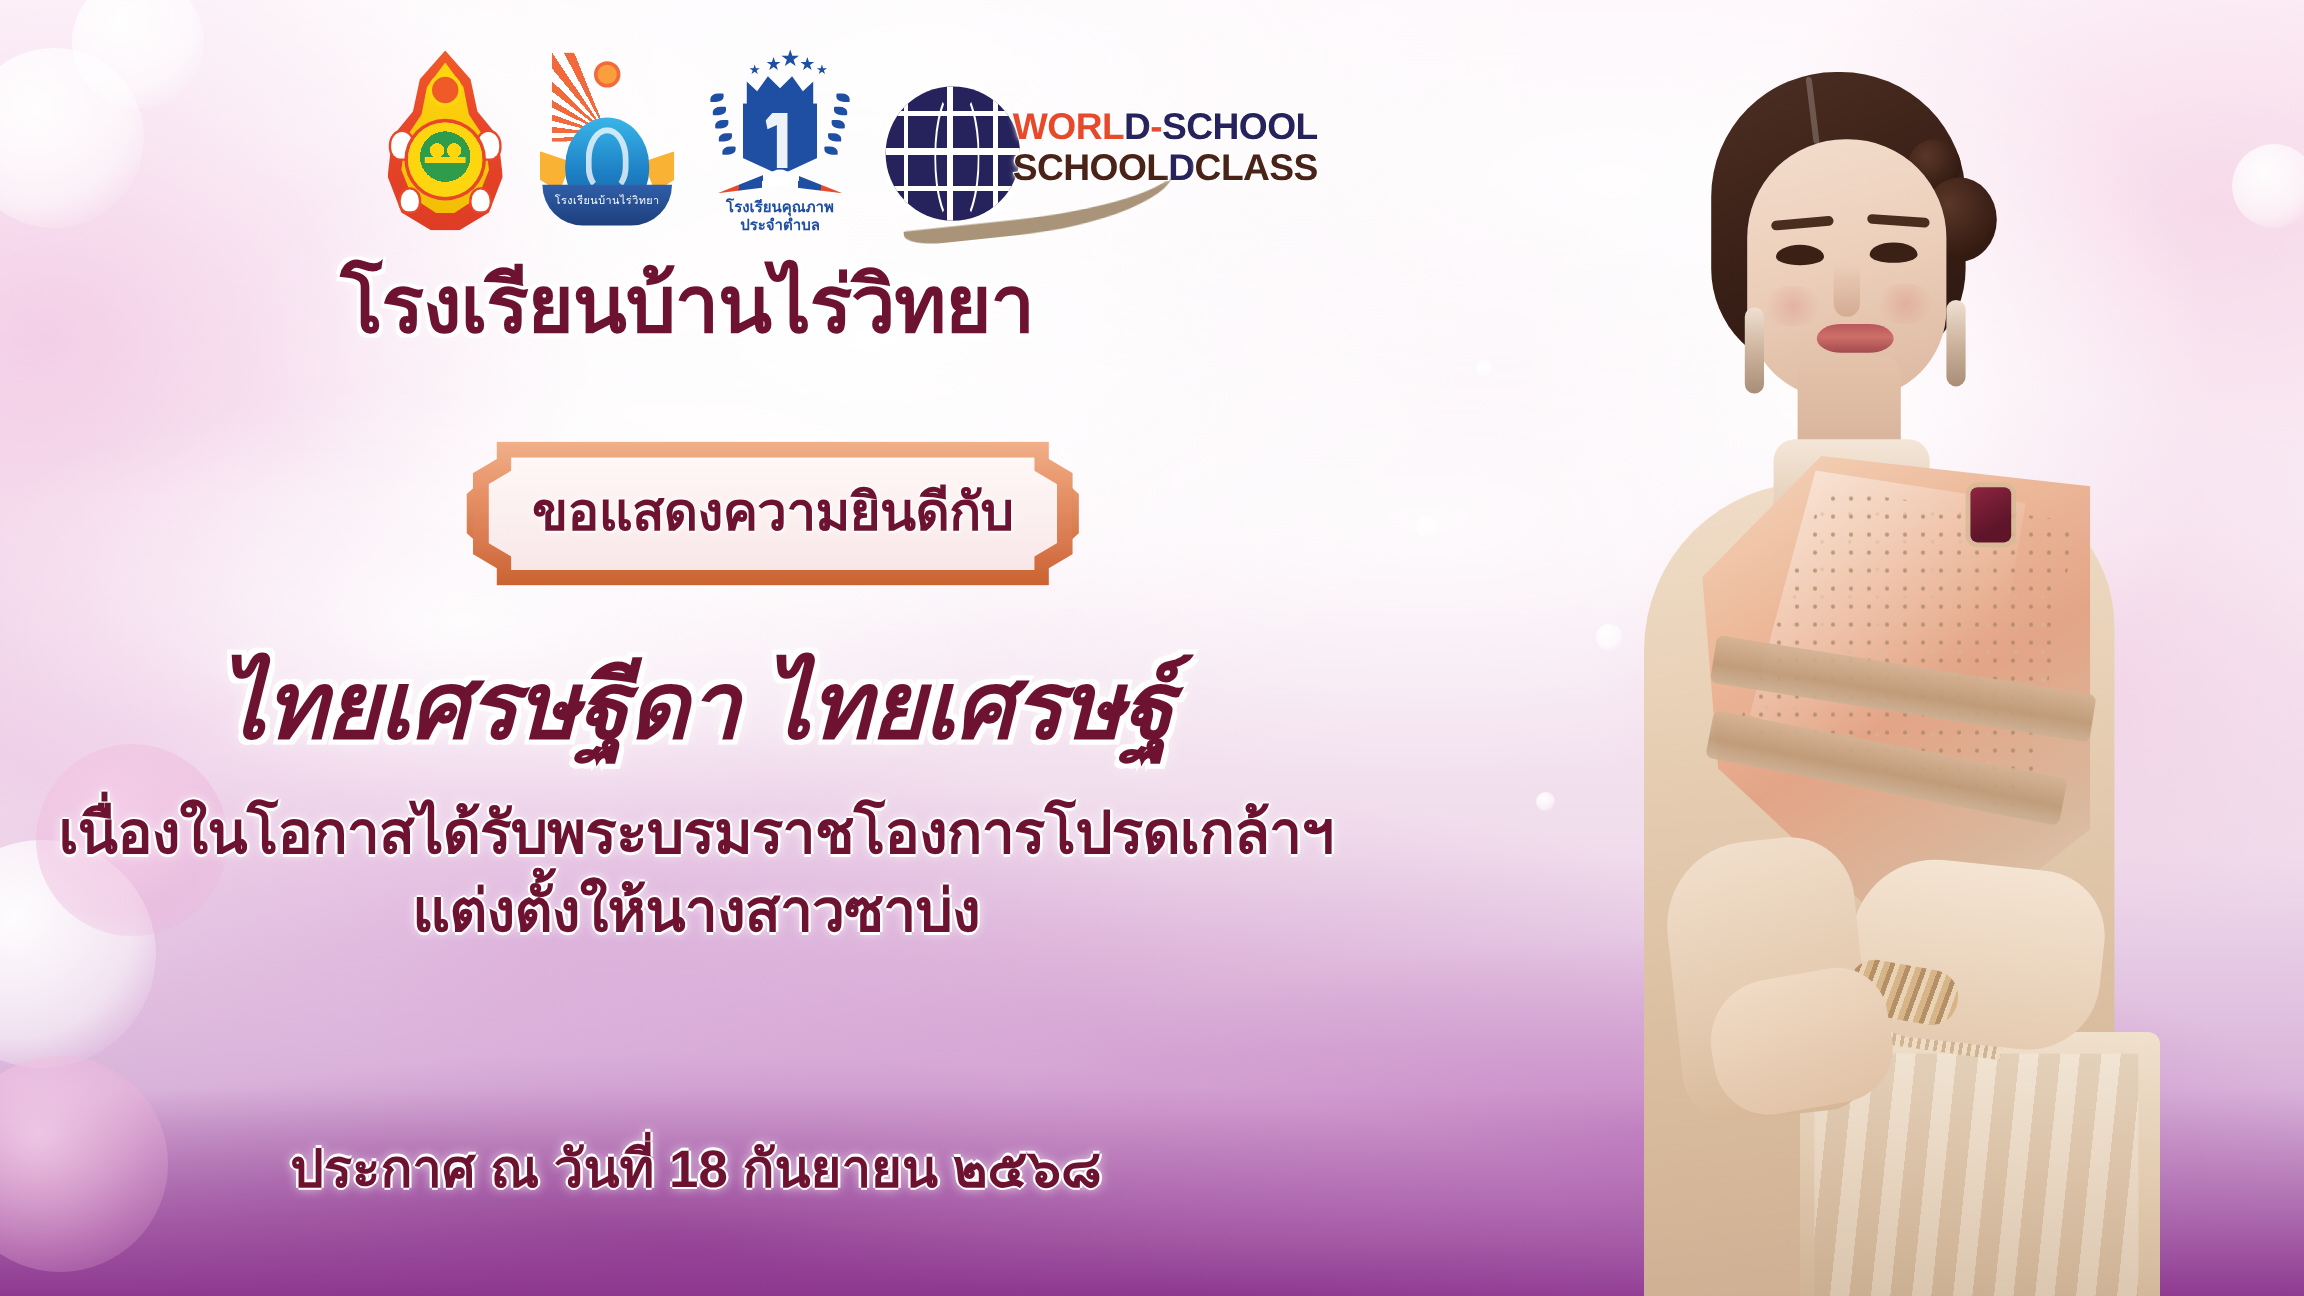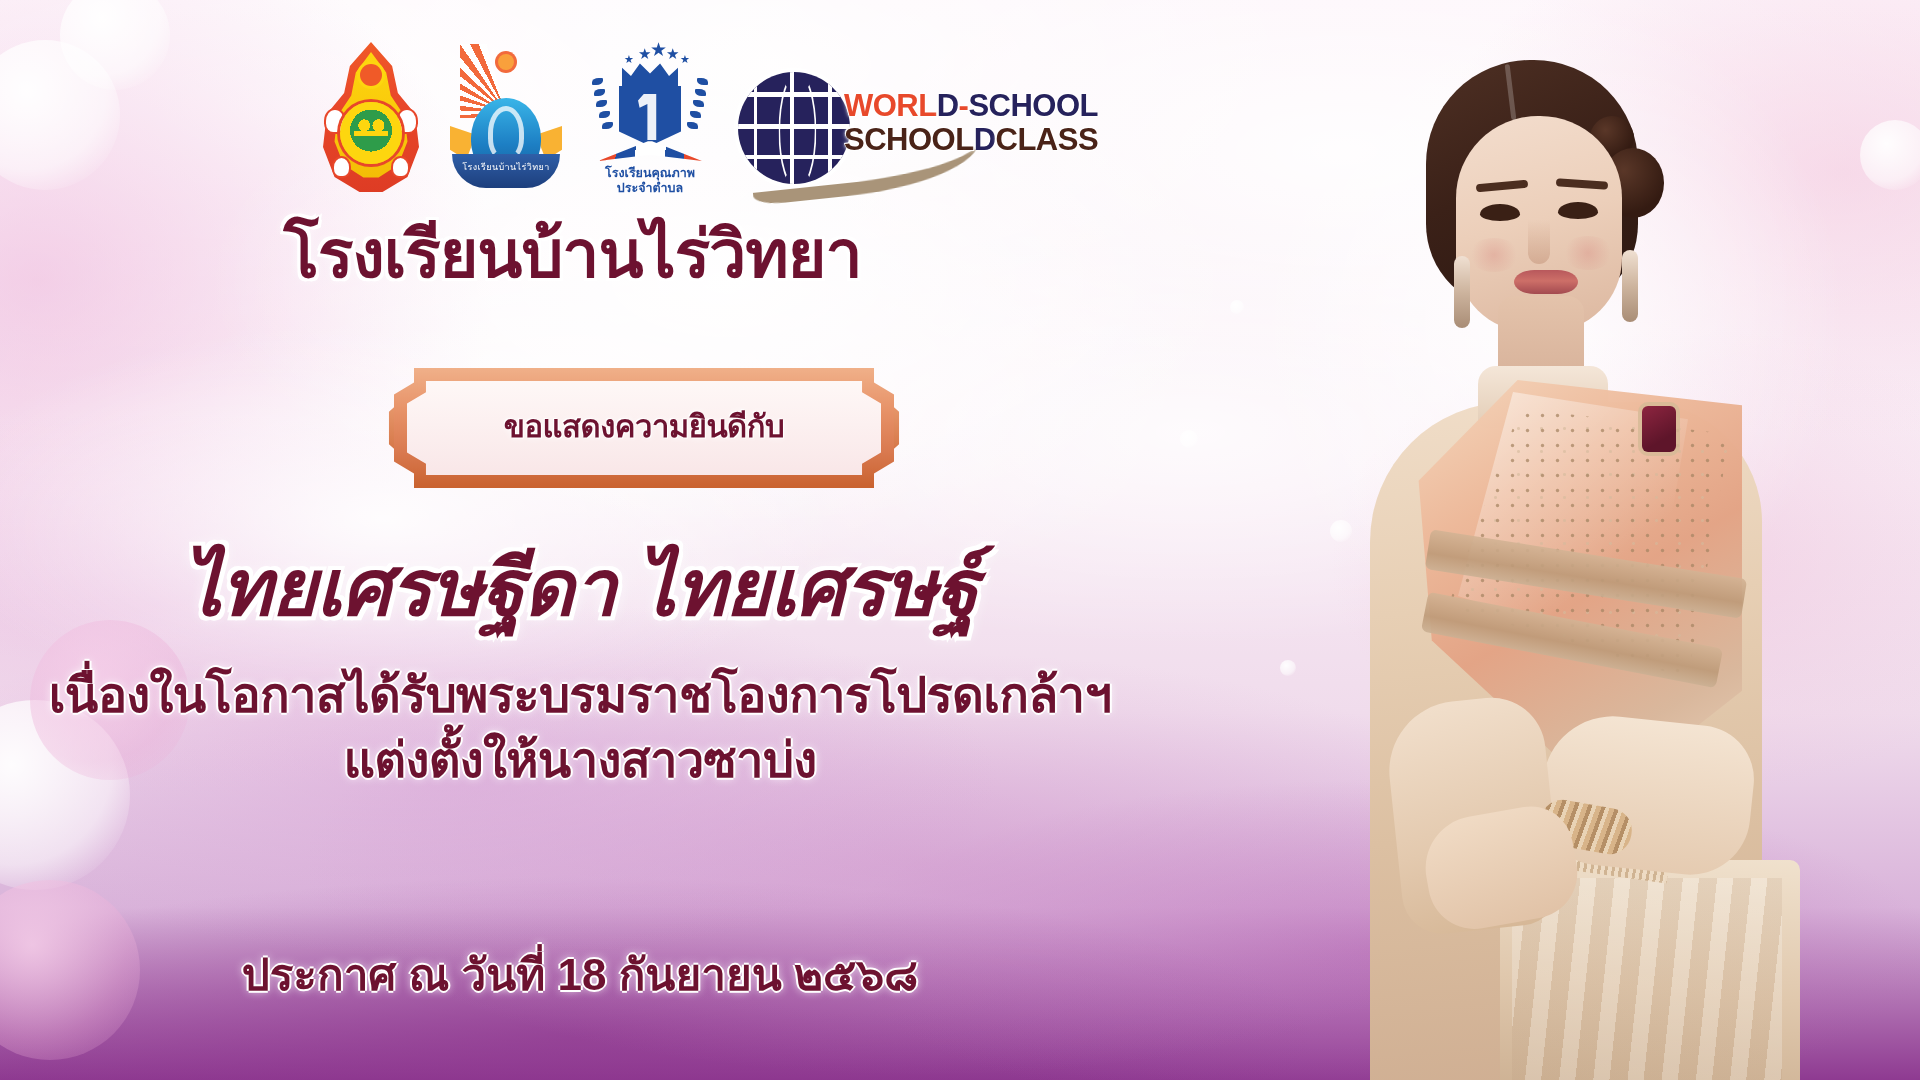--- a/index.html
+++ b/index.html
@@ -432,21 +432,21 @@
     position:absolute; left:13px; top:13px; right:13px; bottom:13px;
     background:linear-gradient(180deg,rgba(255,252,253,.95),rgba(252,241,246,.92));
     clip-path:polygon(
       4% 0%, 96% 0%, 96% 12%, 100% 24%, 100% 50%, 100% 76%, 96% 88%, 96% 100%,
       4% 100%, 4% 88%, 0% 76%, 0% 50%, 0% 24%, 4% 12%
     );
   }
   .plaque-text{
     position:absolute; inset:0;
     display:flex; align-items:center; justify-content:center;
-    font-size:31px; font-weight:bold; color:#6d1230;
+    font-size:44px; font-weight:bold; color:#6d1230;
     text-shadow:1px 1px 0 #fff,-1px -1px 0 #fff, 0 0 7px rgba(255,255,255,.9);
     letter-spacing:-.5px;
     padding-bottom:4px;
   }
 
   .honoree{
     position:absolute; left:0; top:548px; width:1160px;
     text-align:center;
     font-size:78px; font-weight:bold; font-style:italic;
     color:#6d1230; line-height:1.05; letter-spacing:-1px;

